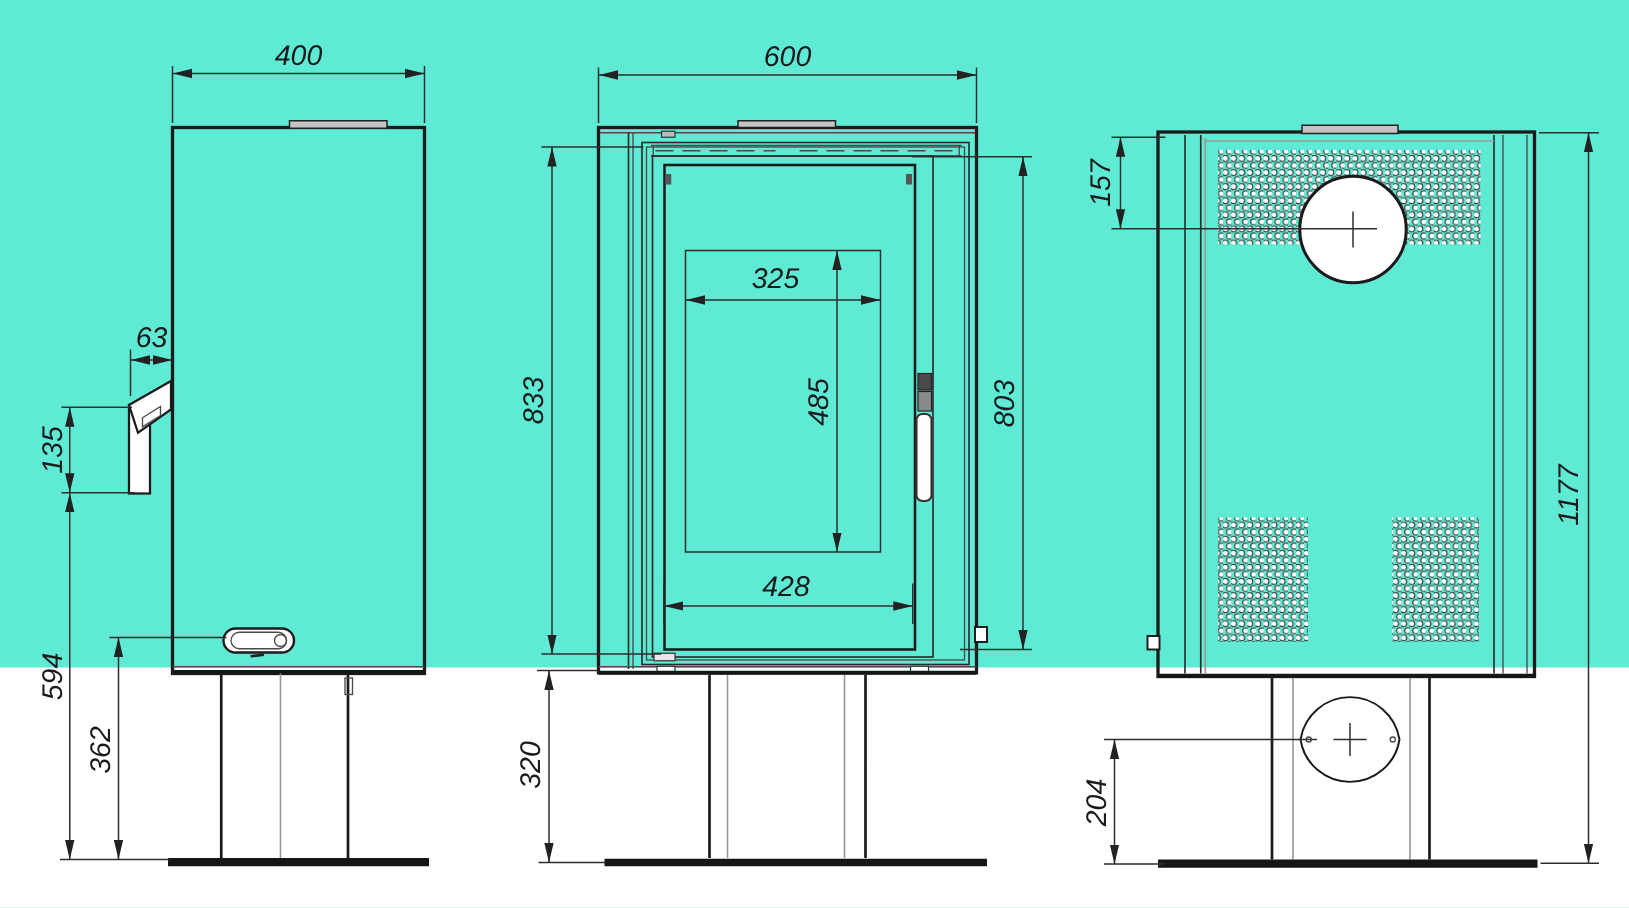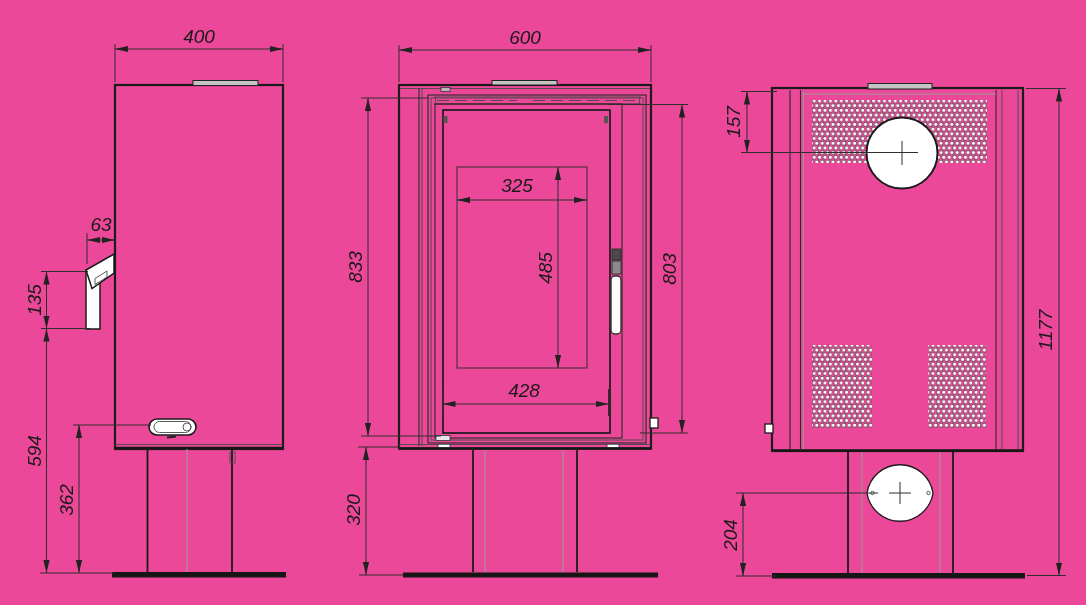--- a/index.html
+++ b/index.html
@@ -6,23 +6,23 @@
     margin: 0;
     padding: 0;
     background: #ffffff;
     width: 1086px;
     height: 605px;
     overflow: hidden;
     font-family: "Liberation Sans", sans-serif;
   }
   #stage {
     width: 1086px;
-    height: 605px;
+    height: 445px;
     position: relative;
-    background: #ec4899;
+    background: #5eead4;
   }
   svg { display: block; }
   .dim-text {
     font-family: "Liberation Sans", "DejaVu Sans", sans-serif;
     font-style: italic;
     font-size: 19px;
     fill: #1a1a1a;
   }
   .outline   { stroke: #1b1b1b; stroke-width: 2.2; fill: none; }
   .outline-thick { stroke: #161616; stroke-width: 2.6; fill: none; }

